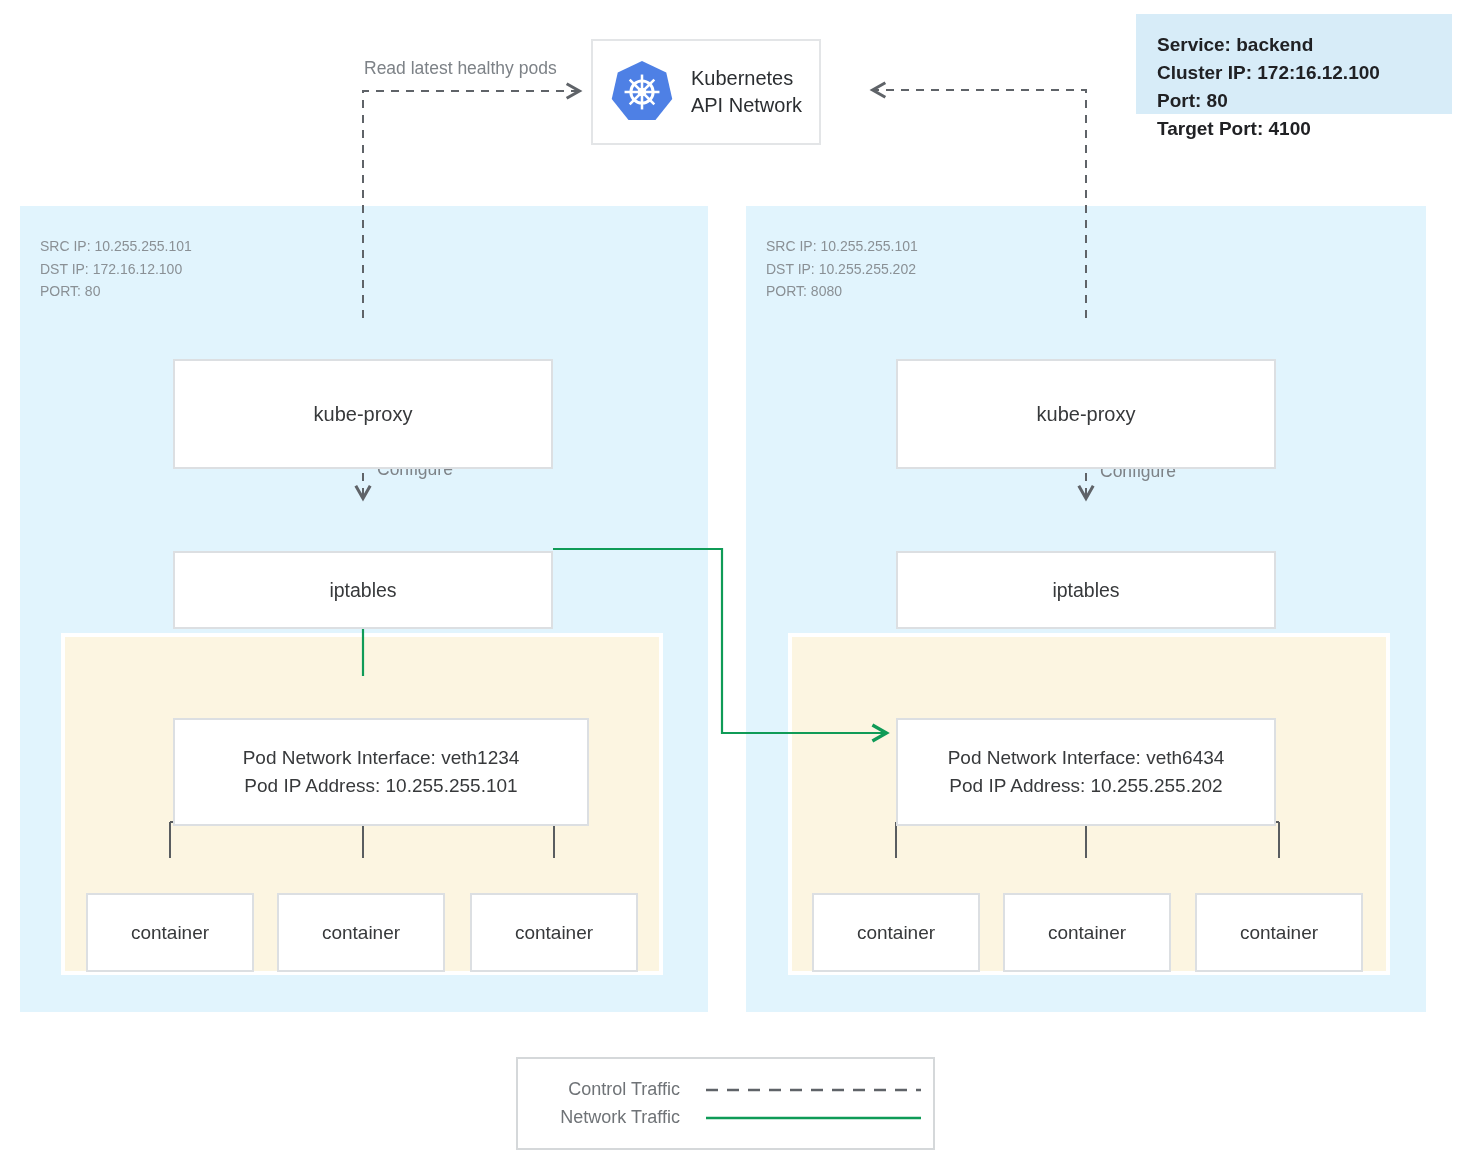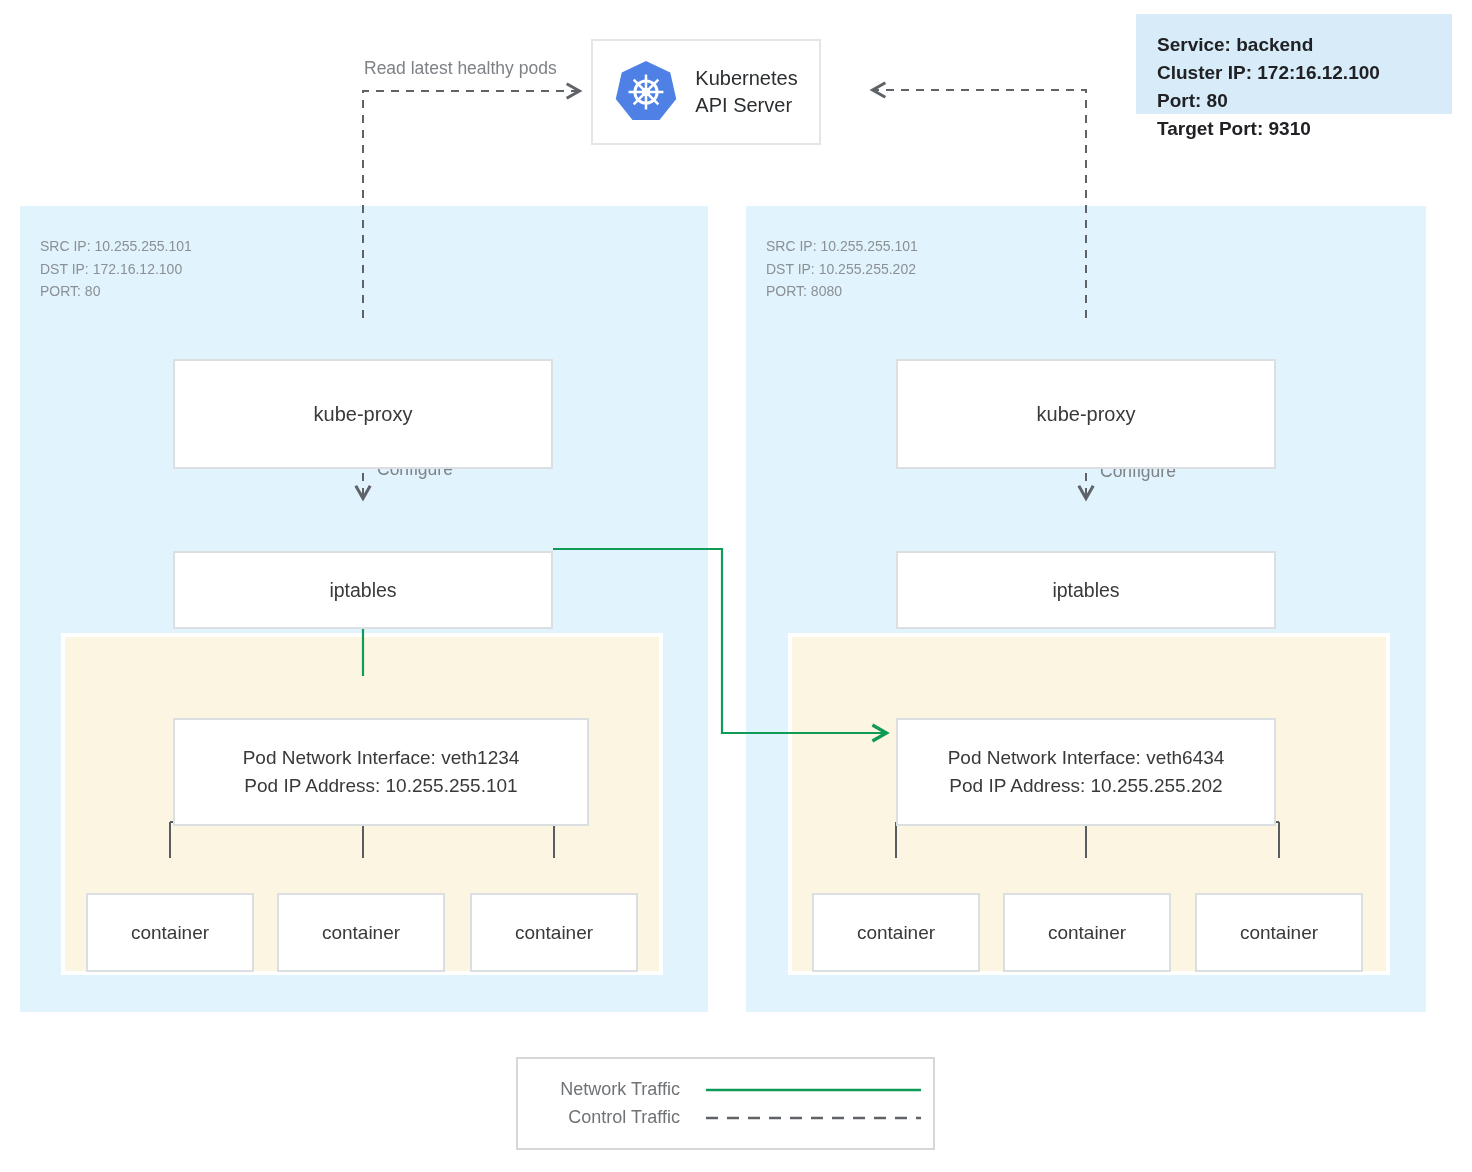--- a/index.html
+++ b/index.html
@@ -148,29 +148,29 @@
         <line x1="33" y1="33" x2="51" y2="33"></line>
         <line x1="33" y1="33" x2="20.3" y2="20.3"></line>
         <line x1="33" y1="33" x2="45.7" y2="20.3"></line>
         <line x1="33" y1="33" x2="20.3" y2="45.7"></line>
         <line x1="33" y1="33" x2="45.7" y2="45.7"></line>
       </g>
       <circle cx="33" cy="33" r="4.5" fill="#ffffff"></circle>
     </svg>
     <div class="api-label">
       <div>Kubernetes</div>
-      <div>API Server</div>
+      <div>API Network</div>
     </div>
   </div>
 
   <div class="abs service-box" style="left:1136px; top:14px; width:316px; height:100px;font-weight:bold;">
     <div>Service: backend</div>
     <div>Cluster IP: 172:16.12.100</div>
     <div>Port: 80</div>
-    <div>Target Port: 9310</div>
+    <div>Target Port: 4100</div>
   </div>
 
   <div class="abs edge-label" style="left:364px; top:58px;">Read latest healthy pods</div>
   <div class="abs edge-label" style="left:377px; top:459px;">Configure</div>
   <div class="abs edge-label" style="left:1100px; top:461px;">Configure</div>
 
   <div class="abs node-info" style="left:40px; top:235px;">
     <div>SRC IP: 10.255.255.101</div>
     <div>DST IP: 172.16.12.100</div>
     <div>PORT: 80</div>
@@ -198,27 +198,27 @@
   <div class="abs white-box pod-iface" style="left:896px; top:677px; width:380px; height:108px;">
     <div>Pod Network Interface: veth6434</div>
     <div>Pod IP Address: 10.255.255.202</div>
   </div>
 
   <div class="abs white-box container-box" style="left:812px; top:852px; width:168px; height:79px;">container</div>
   <div class="abs white-box container-box" style="left:1003px; top:852px; width:168px; height:79px;">container</div>
   <div class="abs white-box container-box" style="left:1195px; top:852px; width:168px; height:79px;">container</div>
 
   <div class="abs legend" style="left:516px; top:1057px; width:419px; height:93px;">
+    <div class="legend-row">
+      <div class="legend-label">Control Traffic</div>
+      <svg class="legend-line" width="218" height="6">
+        <line x1="1" y1="3" x2="216" y2="3" stroke="#5f6368" stroke-width="2.5" stroke-dasharray="12 9"></line>
+      </svg>
+    </div>
     <div class="legend-row">
       <div class="legend-label">Network Traffic</div>
       <svg class="legend-line" width="218" height="6">
         <line x1="1" y1="3" x2="216" y2="3" stroke="#0f9b57" stroke-width="2.5"></line>
       </svg>
     </div>
-    <div class="legend-row">
-      <div class="legend-label">Control Traffic</div>
-      <svg class="legend-line" width="218" height="6">
-        <line x1="1" y1="3" x2="216" y2="3" stroke="#5f6368" stroke-width="2.5" stroke-dasharray="12 9"></line>
-      </svg>
-    </div>
   </div>
 
 </div>
 
 </body></html>

